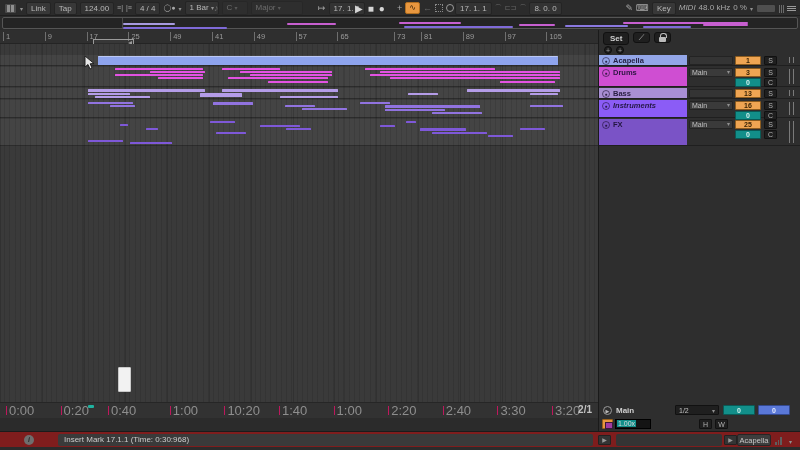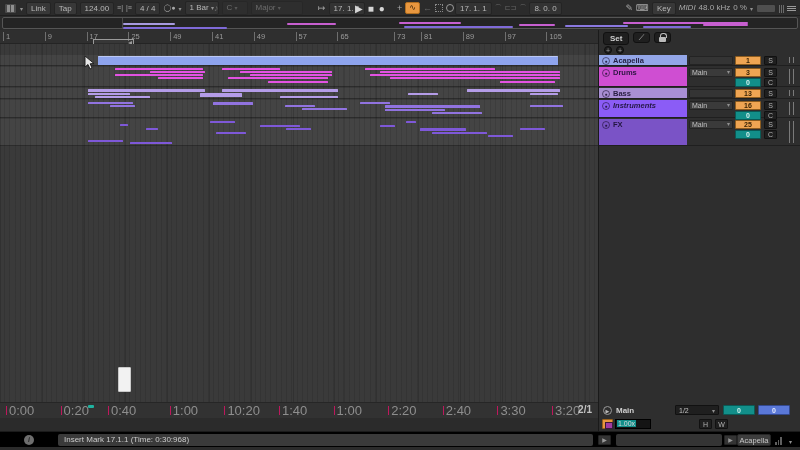--- a/index.html
+++ b/index.html
@@ -109,21 +109,21 @@
   .zoomicon { position:absolute; left:3px; top:16px; width:11px; height:10px; background:#e8973f; border:1px solid #9a621c;
     border-radius:1px; }
   .zoomicon:before { content:""; position:absolute; left:2px; top:2px; width:6px; height:5px; background:#a23ca2; border:1px solid #3a1a3a; }
   .zoombox { position:absolute; left:16px; top:16px; width:36px; height:10px; background:#141414; border:1px solid #000;
     font-size:7px; color:#dcdcdc; line-height:8px; padding-left:1px; }
   .zoombox .hl { background:#128f8a; padding:0 1px; }
   .hwbtn { position:absolute; top:16px; width:13px; height:10px; background:#1f1f1f; border:1px solid #111; border-radius:1px;
     font-size:7px; color:#b0b0b0; text-align:center; line-height:9px; }
 
   
-  .bottom-bar { position:absolute; left:0; top:431px; width:800px; height:16px; background:#000000; border-top:1px solid #1b1b1b; }
+  .bottom-bar { position:absolute; left:0; top:431px; width:800px; height:16px; background:#7f1d1d; border-top:1px solid #1b1b1b; }
   .infoicon { position:absolute; left:24px; top:3px; width:10px; height:10px; background:#6e6e6e; border-radius:50%;
     color:#2b2b2b; font-size:7px; font-weight:bold; text-align:center; line-height:10px; font-style:italic; }
   .statusfield { position:absolute; left:58px; top:2px; width:535px; height:12px; background:#3a3a3a; border-radius:2px;
     font-size:8px; color:#cccccc; line-height:12px; padding-left:6px; white-space:nowrap; overflow:hidden; }
   .miniplay { position:absolute; top:3px; width:13px; height:10px; background:#343434; border:1px solid #222; border-radius:1px;
     color:#999; font-size:6px; text-align:center; line-height:9px; }
   .clipfield { position:absolute; left:616px; top:2px; width:106px; height:12px; background:#343434; border-radius:2px; }
   .clipbtn { position:absolute; left:737px; top:2px; width:34px; height:12px; background:#3d3d3d; border:1px solid #262626;
     border-radius:2px; font-size:7.5px; color:#c8c8c8; text-align:center; line-height:11px; }
   .lvlmeter { position:absolute; left:775px; top:4px; display:flex; gap:1px; align-items:flex-end; height:9px; }

